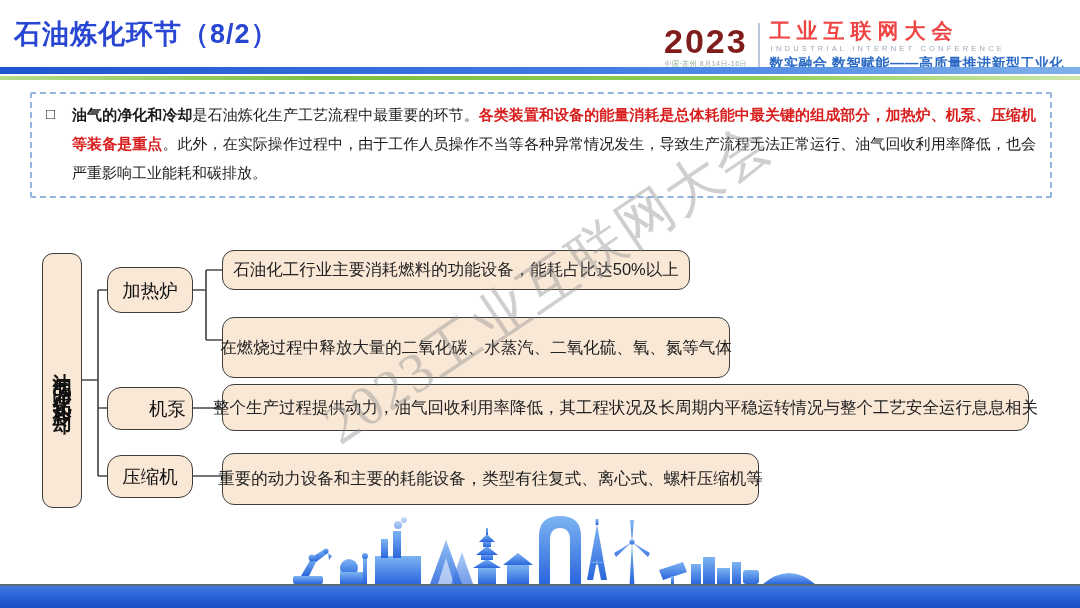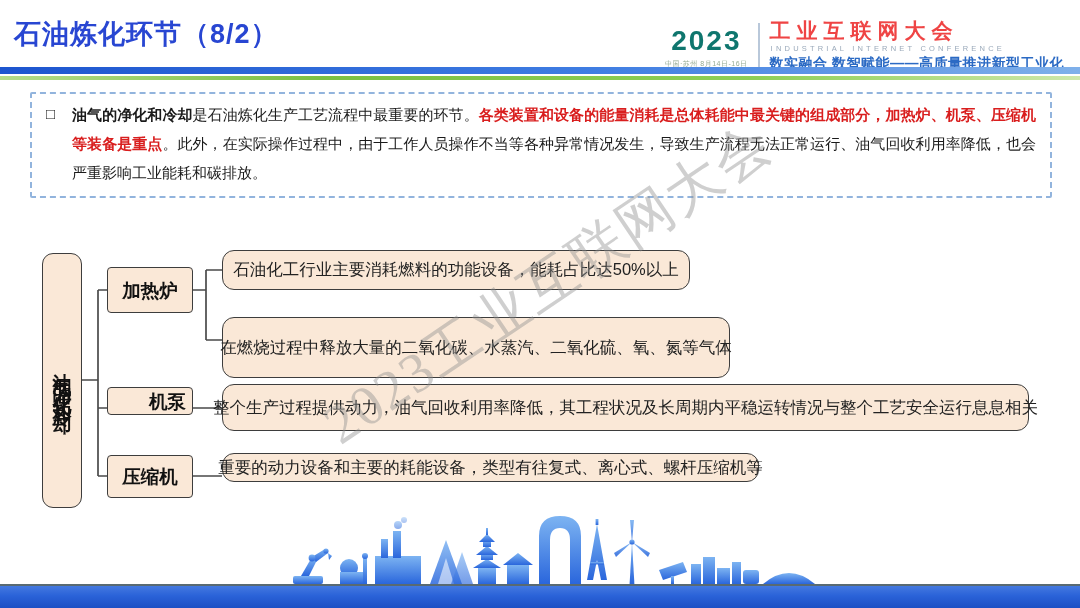--- a/index.html
+++ b/index.html
@@ -9,50 +9,50 @@
   
   .page-title{position:absolute;left:14px;top:16px;font-size:27px;font-weight:bold;
               color:#2846d2;letter-spacing:1px;}
   .bar-blue{position:absolute;left:0;top:67px;width:100%;height:7px;
             background:linear-gradient(90deg,#1d55cf 0%,#3f7de2 55%,#7fb0ea 100%);}
   .bar-green{position:absolute;left:0;top:76px;width:100%;height:4px;
              background:linear-gradient(90deg,#b5dc8a,#7cc142 30%,#8ecf56 70%,#cfe8ab);}
 
   .logo{position:absolute;right:16px;top:20px;display:flex;align-items:center;gap:10px;}
   .logo-left{text-align:center;}
-  .logo-year{font-size:28px;font-weight:bold;color:#0f766e;letter-spacing:2px;line-height:32px;}
+  .logo-year{font-size:34px;font-weight:bold;color:#7f1d1d;letter-spacing:2px;line-height:32px;}
   .logo-venue{font-size:7px;color:#94ab93;letter-spacing:.5px;margin-top:2px;}
   .logo-divider{width:2px;height:48px;background:#b9c8da;}
   .logo-right{text-align:left;}
   .logo-cn{font-size:21px;font-weight:bold;color:#ef4444;letter-spacing:6px;white-space:nowrap;line-height:22px;}
   .logo-en{font-size:7.5px;color:#9aa9ba;letter-spacing:3.2px;margin:2px 0 2px 1px;white-space:nowrap;}
   .logo-slogan{font-size:14px;color:#2b6ac4;font-weight:bold;letter-spacing:.5px;white-space:nowrap;}
 
   
   .intro-box{position:absolute;left:30px;top:92px;width:1022px;height:106px;
              border:2px dashed #92b4dd;border-radius:2px;background:#fff;box-sizing:border-box;}
   .intro-bullet{position:absolute;left:14px;top:11px;font-size:15px;font-weight:bold;color:#111;}
   .intro-text{margin:7px 14px 0 40px;font-size:15px;line-height:1.92;color:#1a1a1a;text-align:justify;}
   .intro-text b{font-weight:bold;}
   .red{color:#d91e1e;font-weight:bold;}
 
   
   .node{position:absolute;background:#fae8d7;border:1.6px solid #3d3d3d;box-sizing:border-box;
         display:flex;align-items:center;justify-content:center;color:#111;}
   .node-root{left:42px;top:253px;width:40px;height:255px;border-radius:11px;
              writing-mode:vertical-rl;font-size:19px;font-weight:bold;letter-spacing:6px;}
-  .node-label{border-radius:4px;font-size:18.5px;font-weight:bold;}
+  .node-label{border-radius:14px;font-size:18.5px;font-weight:normal;}
   .nb1{left:107px;top:267px;width:86px;height:46px;}
-  .nb2{left:107px;top:387px;width:86px;height:28px;padding-left:35px;}
+  .nb2{left:107px;top:387px;width:86px;height:43px;padding-left:35px;}
   .nb3{left:107px;top:455px;width:86px;height:43px;}
   .node-desc{border-radius:12px;font-size:16.5px;color:#222;white-space:nowrap;}
   .nd1{left:222px;top:250px;width:468px;height:40px;}
   .nd2{left:222px;top:317px;width:508px;height:61px;}
   .nd3{left:222px;top:384px;width:807px;height:47px;}
-  .nd4{left:222px;top:453px;width:537px;height:29px;}
+  .nd4{left:222px;top:453px;width:537px;height:52px;}
   .connectors{position:absolute;left:0;top:0;width:1080px;height:608px;pointer-events:none;}
 
   
   .watermark{position:absolute;left:330px;top:400px;font-size:56px;line-height:60px;
              color:#8e8e8e;opacity:.42;white-space:nowrap;letter-spacing:2px;
              transform-origin:0 50%;transform:rotate(-34deg);pointer-events:none;
              font-family:"Liberation Serif","DejaVu Serif",serif;}
 
   
   .skyline{position:absolute;left:285px;top:512px;pointer-events:none;}

